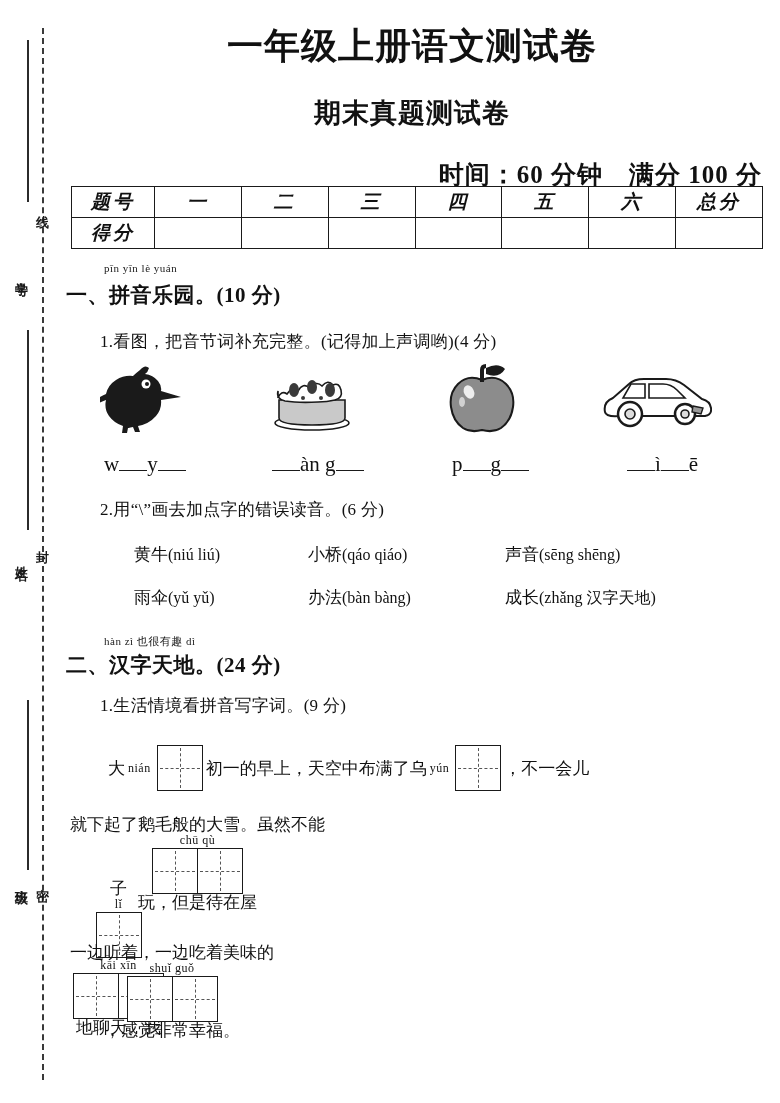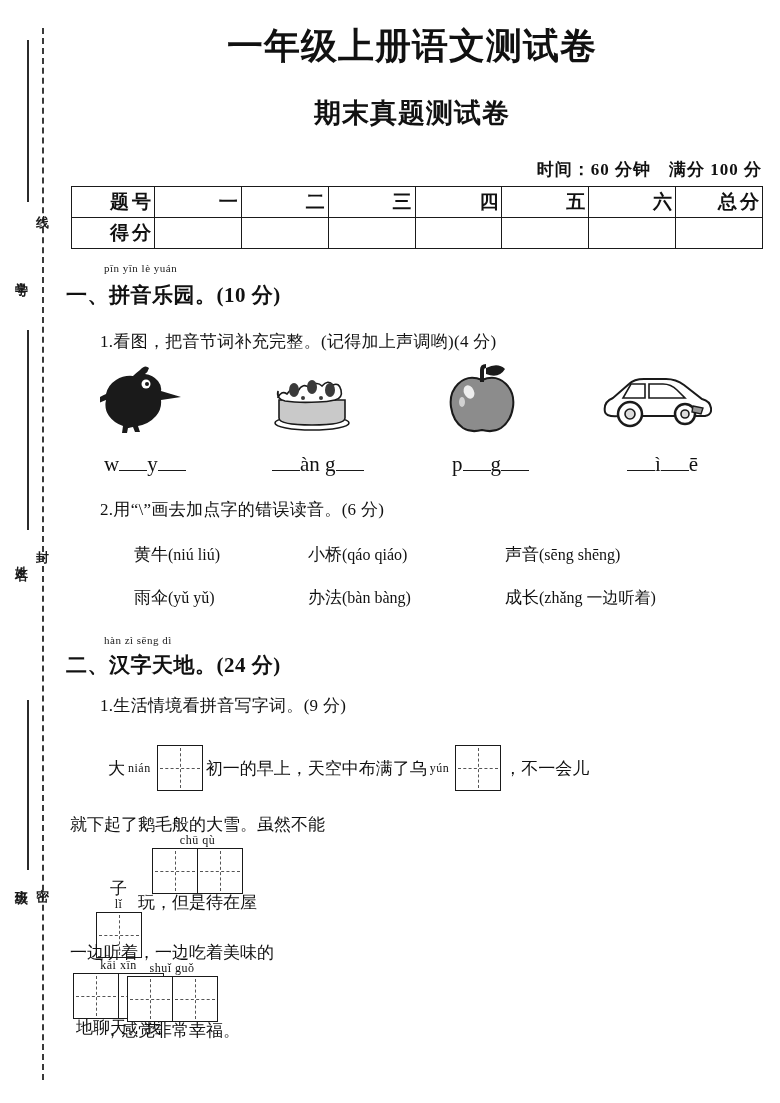--- a/index.html
+++ b/index.html
@@ -98,44 +98,45 @@
     text-align: center;
     font-size: 27px;
     font-weight: bold;
     letter-spacing: 1px;
   }
 
   .meta-line {
     position: absolute;
     right: 18px;
     top: 158px;
-    font-size: 17px;
+    font-size: 25px;
     font-weight: bold;
     letter-spacing: 1px;
     white-space: pre;
   }
 
   
   .score-table {
     position: absolute;
     left: 9px;
     top: 186px;
     width: 692px;
     border-collapse: collapse;
     table-layout: fixed;
   }
   .score-table td {
     border: 1.6px solid #1a1a1a;
     height: 30px;
-    text-align: right;
+    text-align: center;
     vertical-align: middle;
     font-size: 19px;
     font-weight: bold;
     letter-spacing: 3px;
     padding: 0;
+    font-style: italic;
   }
   .score-table td.head-col { width: 82px; }
 
   
   .sec {
     position: absolute;
     left: 4px;
   }
   .sec-pinyin {
     position: absolute;
@@ -393,25 +394,25 @@
   </div>
 
   <div class="word-row" style="left:0; top:586px; width:718px;">
     <div class="word-item" style="left:72px;">
       <span>雨伞</span><span class="py">(yǔ  yǔ)</span>
     </div>
     <div class="word-item" style="left:246px;">
       <span>办法</span><span class="py">(bàn  bàng)</span>
     </div>
     <div class="word-item" style="left:443px;">
-      <span>成长</span><span class="py">(zhǎng  一边听着)</span>
-    </div>
-  </div>
-
-  <div class="sec-pinyin" style="left:42px; top:634px;">hàn zì sēng dì</div>
+      <span>成长</span><span class="py">(zhǎng  汉字天地)</span>
+    </div>
+  </div>
+
+  <div class="sec-pinyin" style="left:42px; top:634px;">hàn zì 也很有趣 dì</div>
   <div class="sec sec-title" style="top:651px;">二、汉字天地。(24 分)</div>
 
   <div class="qline" style="left:38px; top:694px;">1.生活情境看拼音写字词。(9 分)</div>
 
   <div class="para-line" style="top:742px;">
     <div class="para-inner">
       <span class="tx">大</span>
       <span class="py-in">nián</span>
       <span class="tzg">
           <span class="cell"></span>

